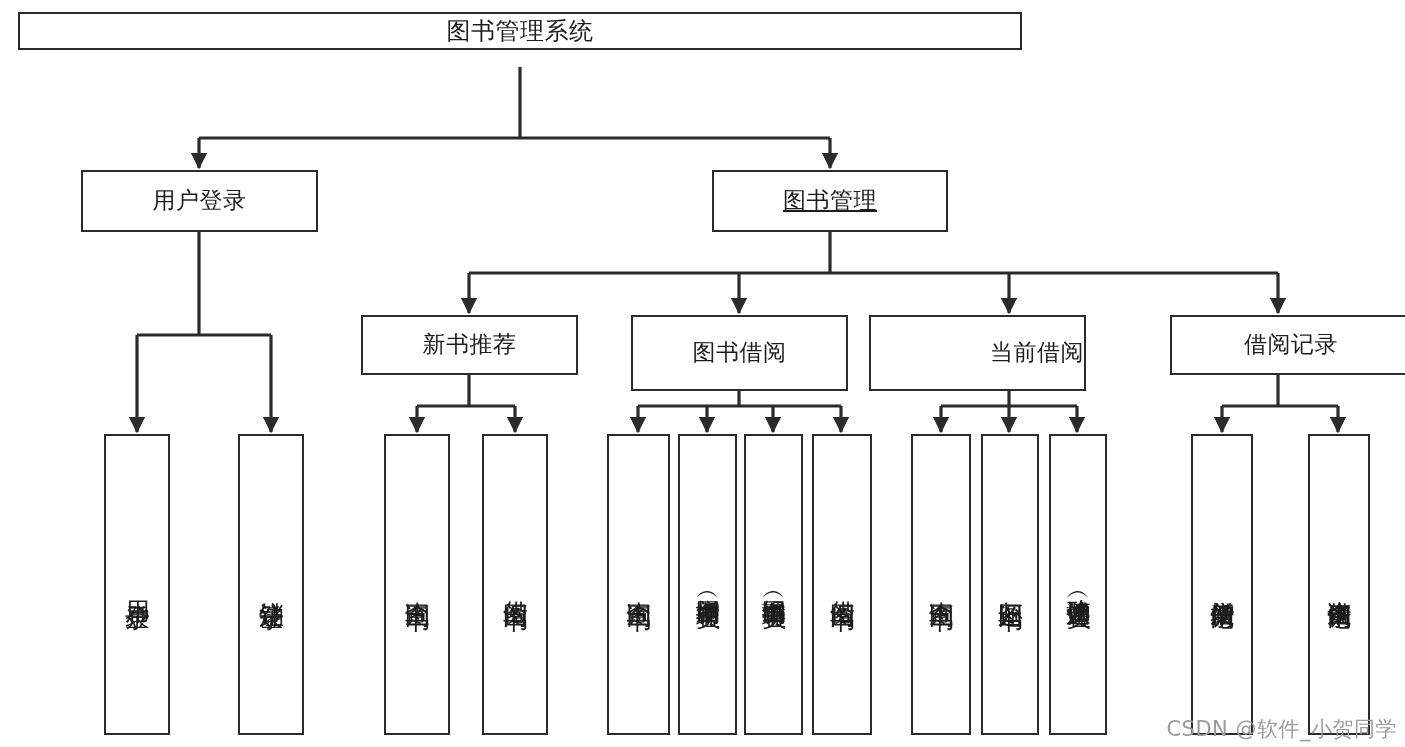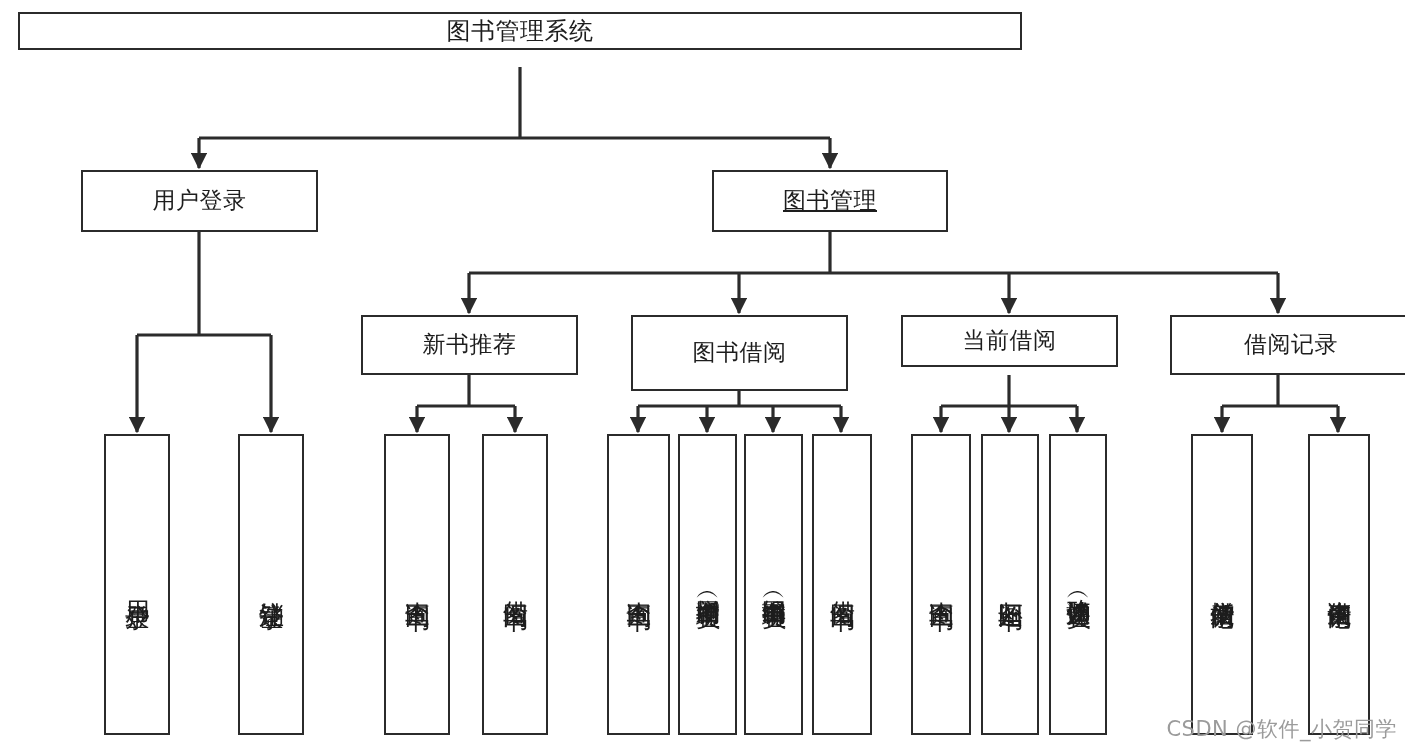--- a/index.html
+++ b/index.html
@@ -144,21 +144,21 @@
   <div class="node horiz" style="left:712px; top:170px; width:236px; height:62px;text-decoration:underline;">
     <span class="node-label">图书管理</span>
   </div>
 
   <div class="node horiz" style="left:361px; top:315px; width:217px; height:60px;">
     <span class="node-label">新书推荐</span>
   </div>
   <div class="node horiz" style="left:631px; top:315px; width:217px; height:76px;">
     <span class="node-label">图书借阅</span>
   </div>
-  <div class="node horiz" style="left:901px; top:315px; width:217px; height:52px;">
+  <div class="node horiz" style="left:869px; top:315px; width:217px; height:76px;justify-content:flex-end;">
     <span class="node-label">当前借阅</span>
   </div>
   <div class="node horiz" style="left:1170px; top:315px; width:242px; height:60px;">
     <span class="node-label">借阅记录</span>
   </div>
 
   <div class="node vert" style="left:104px; top:434px; width:66px; height:301px;">
     <span class="node-label">用户登录</span>
   </div>
   <div class="node vert" style="left:238px; top:434px; width:66px; height:301px;">

